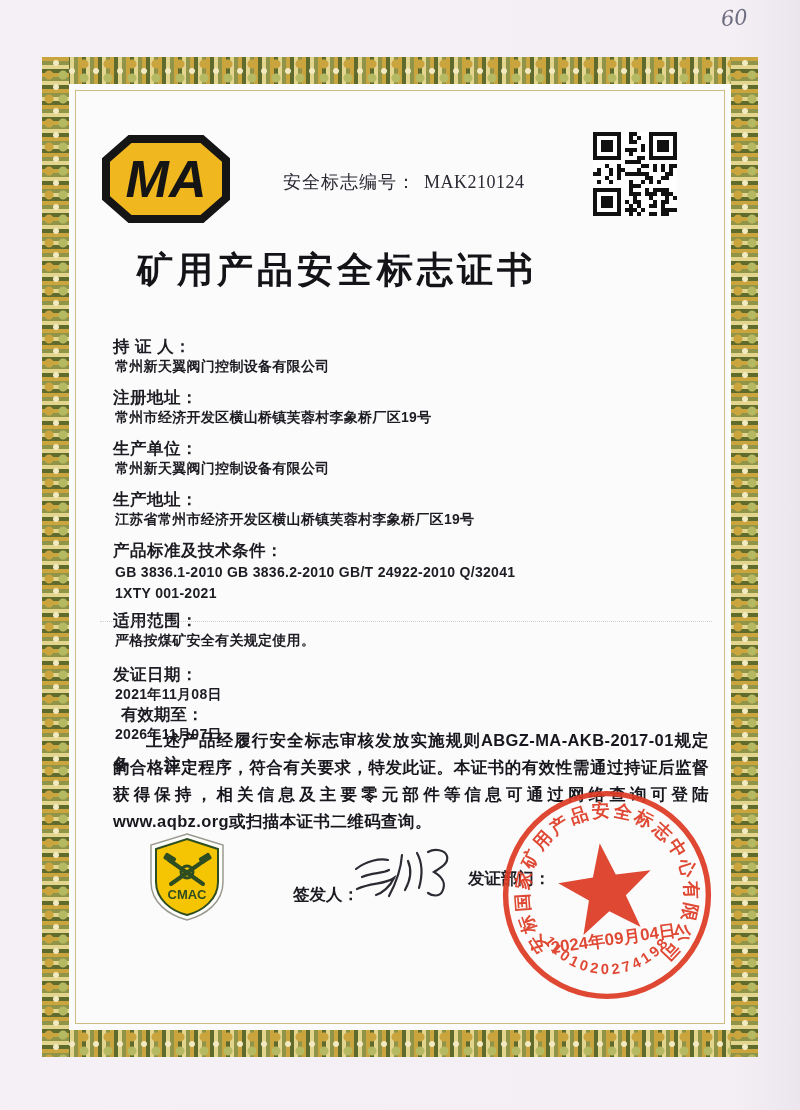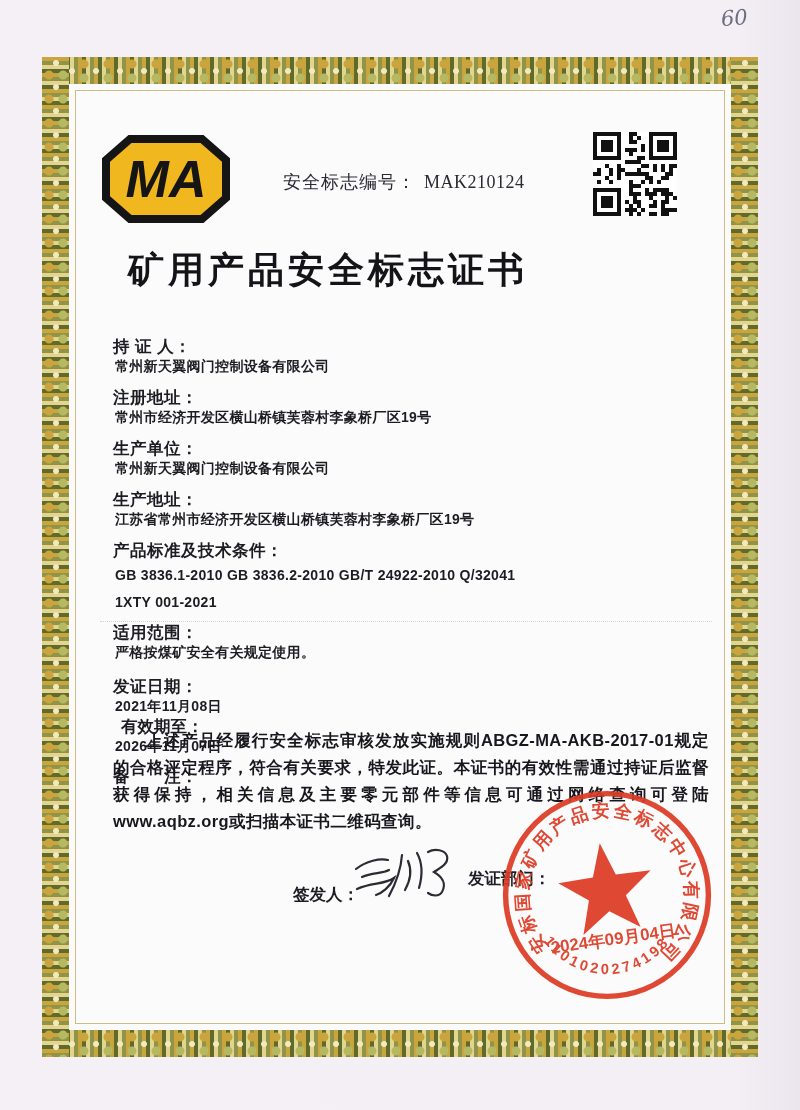--- a/index.html
+++ b/index.html
@@ -32,29 +32,29 @@
       border:1px solid #cdbd82;pointer-events:none;}
 
   
   .ma-logo{position:absolute;left:100px;top:133px;width:132px;height:92px;}
   .license-line{position:absolute;left:283px;top:170px;font-family:"Liberation Serif",serif;
       font-size:18px;color:#2a2a33;letter-spacing:1px;}
   .license-line .no{margin-left:8px;letter-spacing:.5px;}
   .qr{position:absolute;left:593px;top:132px;width:84px;height:84px;background:#fff;}
   .title{position:absolute;left:0;top:246px;width:656px;text-align:center;
       font-family:"Liberation Serif","DejaVu Serif",serif;font-weight:900;font-size:36px;
-      letter-spacing:4px;color:#141418;}
+      letter-spacing:4px;color:#141418;padding-left:9px;}
 
   
   .fields{position:absolute;left:113px;top:336px;width:600px;color:#1c1c22;}
   .row{display:flex;margin-bottom:11px;min-height:21px;align-items:flex-start;flex-direction:column;}
   .lbl{width:102px;font-weight:700;font-size:16.5px;white-space:nowrap;flex:none;letter-spacing:.5px;}
   .val{font-weight:700;font-size:14px;margin-left:2px;letter-spacing:.3px;}
   .row-standards .lbl{width:200px;}
-  .row-standards .val{width:402px;line-height:27px;word-break:break-all;}
+  .row-standards .val{width:402px;line-height:21px;word-break:break-all;}
   .row-scope{margin-top:-5px;margin-bottom:14px;}
   .row-validity{margin-bottom:10px;}
   .row-validity .val{width:168px;flex:none;}
   .lbl2{font-weight:700;font-size:16.5px;white-space:nowrap;margin-left:8px;width:96px;flex:none;}
   .dotted-sep{position:absolute;left:100px;top:621px;width:612px;border-top:1px dotted #c2c2c2;opacity:.7;}
 
   
   .statement{position:absolute;left:113px;top:727px;width:596px;font-size:16.5px;font-weight:700;
       color:#17171d;line-height:27px;text-align:justify;text-indent:2em;letter-spacing:.4px;}
 
@@ -246,20 +246,34 @@
     <div class="row">
       <span class="lbl">备　　注：</span>
       <span class="val"></span>
     </div>
   </div>
 
   <div class="dotted-sep"></div>
 
   <div class="statement">上述产品经履行安全标志审核发放实施规则ABGZ-MA-AKB-2017-01规定的合格评定程序，符合有关要求，特发此证。本证书的有效性需通过持证后监督获得保持，相关信息及主要零元部件等信息可通过网络查询可登陆www.aqbz.org或扫描本证书二维码查询。</div>
 
+  <div class="cmac">
+    <svg viewBox="0 0 80 90" width="80" height="90">
+      <path d="M40,2 L76,13 V50 C76,70 59,83 40,88 C21,83 4,70 4,50 V13 Z" fill="#fdfdfb" stroke="#9a9a90" stroke-width="1.5"></path>
+      <path d="M40,7 L71,17 V50 C71,67 56,79 40,83 C24,79 9,67 9,50 V17 Z" fill="#f5c503" stroke="#2e4d20" stroke-width="2"></path>
+      <g stroke="#2e4d20" stroke-width="4" stroke-linecap="round">
+        <line x1="22" y1="28" x2="56" y2="52"></line>
+        <line x1="58" y1="28" x2="24" y2="52"></line>
+      </g>
+      <rect x="17" y="23" width="12" height="7" rx="1.5" fill="#2e4d20" transform="rotate(32 23 26)"></rect>
+      <rect x="52" y="23" width="12" height="7" rx="1.5" fill="#2e4d20" transform="rotate(-32 58 26)"></rect>
+      <circle cx="40" cy="40" r="6" fill="none" stroke="#2e4d20" stroke-width="3"></circle>
+      <text x="40" y="67" text-anchor="middle" font-family="Liberation Sans, sans-serif" font-size="13" font-weight="900" fill="#2e4d20">CMAC</text>
+    </svg>
+  </div>
 
   <div class="signer-label">签发人：</div>
 
   <div class="signature">
     <svg viewBox="0 0 112 62" width="112" height="62">
       <g fill="none" stroke="#2b2b33" stroke-width="2.2" stroke-linecap="round">
         <path d="M8,26 C18,18 32,15 40,17"></path>
         <path d="M14,34 C24,29 34,31 41,27"></path>
         <path d="M9,46 C24,39 36,42 46,35 C42,44 34,50 28,52"></path>
         <path d="M54,12 C53,26 48,40 41,53"></path>

